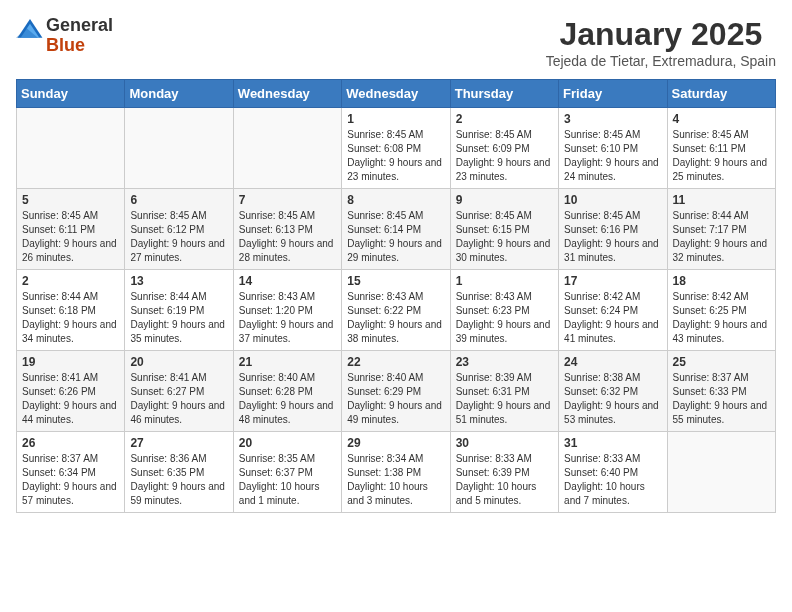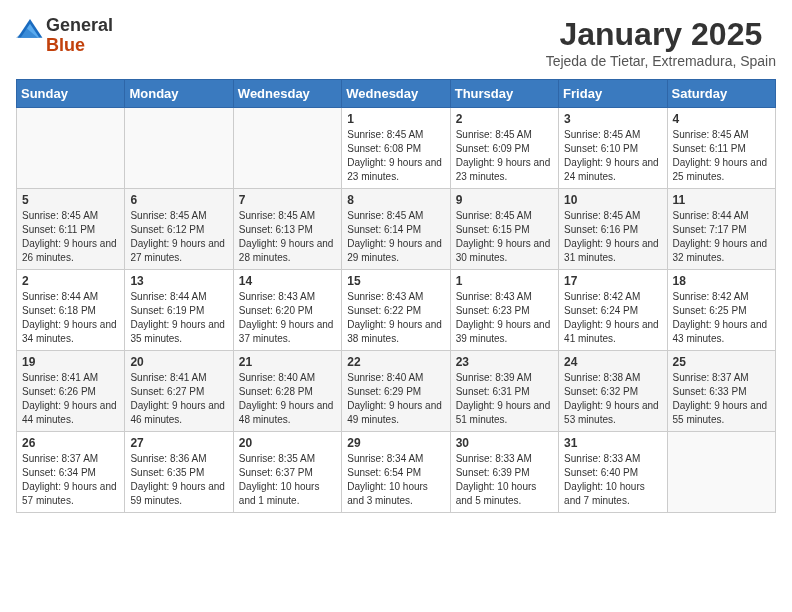--- a/index.html
+++ b/index.html
@@ -205,21 +205,21 @@
         </td>
         <td>
           <div class="day-num">13</div>
           <div class="day-info">Sunrise: 8:44 AM
 Sunset: 6:19 PM
 Daylight: 9 hours and 35 minutes.</div>
         </td>
         <td>
           <div class="day-num">14</div>
           <div class="day-info">Sunrise: 8:43 AM
-Sunset: 6:20 PM
+Sunset: 1:20 PM
 Daylight: 9 hours and 37 minutes.</div>
         </td>
         <td>
           <div class="day-num">15</div>
           <div class="day-info">Sunrise: 8:43 AM
 Sunset: 6:22 PM
 Daylight: 9 hours and 38 minutes.</div>
         </td>
         <td>
           <div class="day-num">1</div>
@@ -299,21 +299,21 @@
         </td>
         <td>
           <div class="day-num">20</div>
           <div class="day-info">Sunrise: 8:35 AM
 Sunset: 6:37 PM
 Daylight: 10 hours and 1 minute.</div>
         </td>
         <td>
           <div class="day-num">29</div>
           <div class="day-info">Sunrise: 8:34 AM
-Sunset: 6:54 PM
+Sunset: 1:38 PM
 Daylight: 10 hours and 3 minutes.</div>
         </td>
         <td>
           <div class="day-num">30</div>
           <div class="day-info">Sunrise: 8:33 AM
 Sunset: 6:39 PM
 Daylight: 10 hours and 5 minutes.</div>
         </td>
         <td>
           <div class="day-num">31</div>

